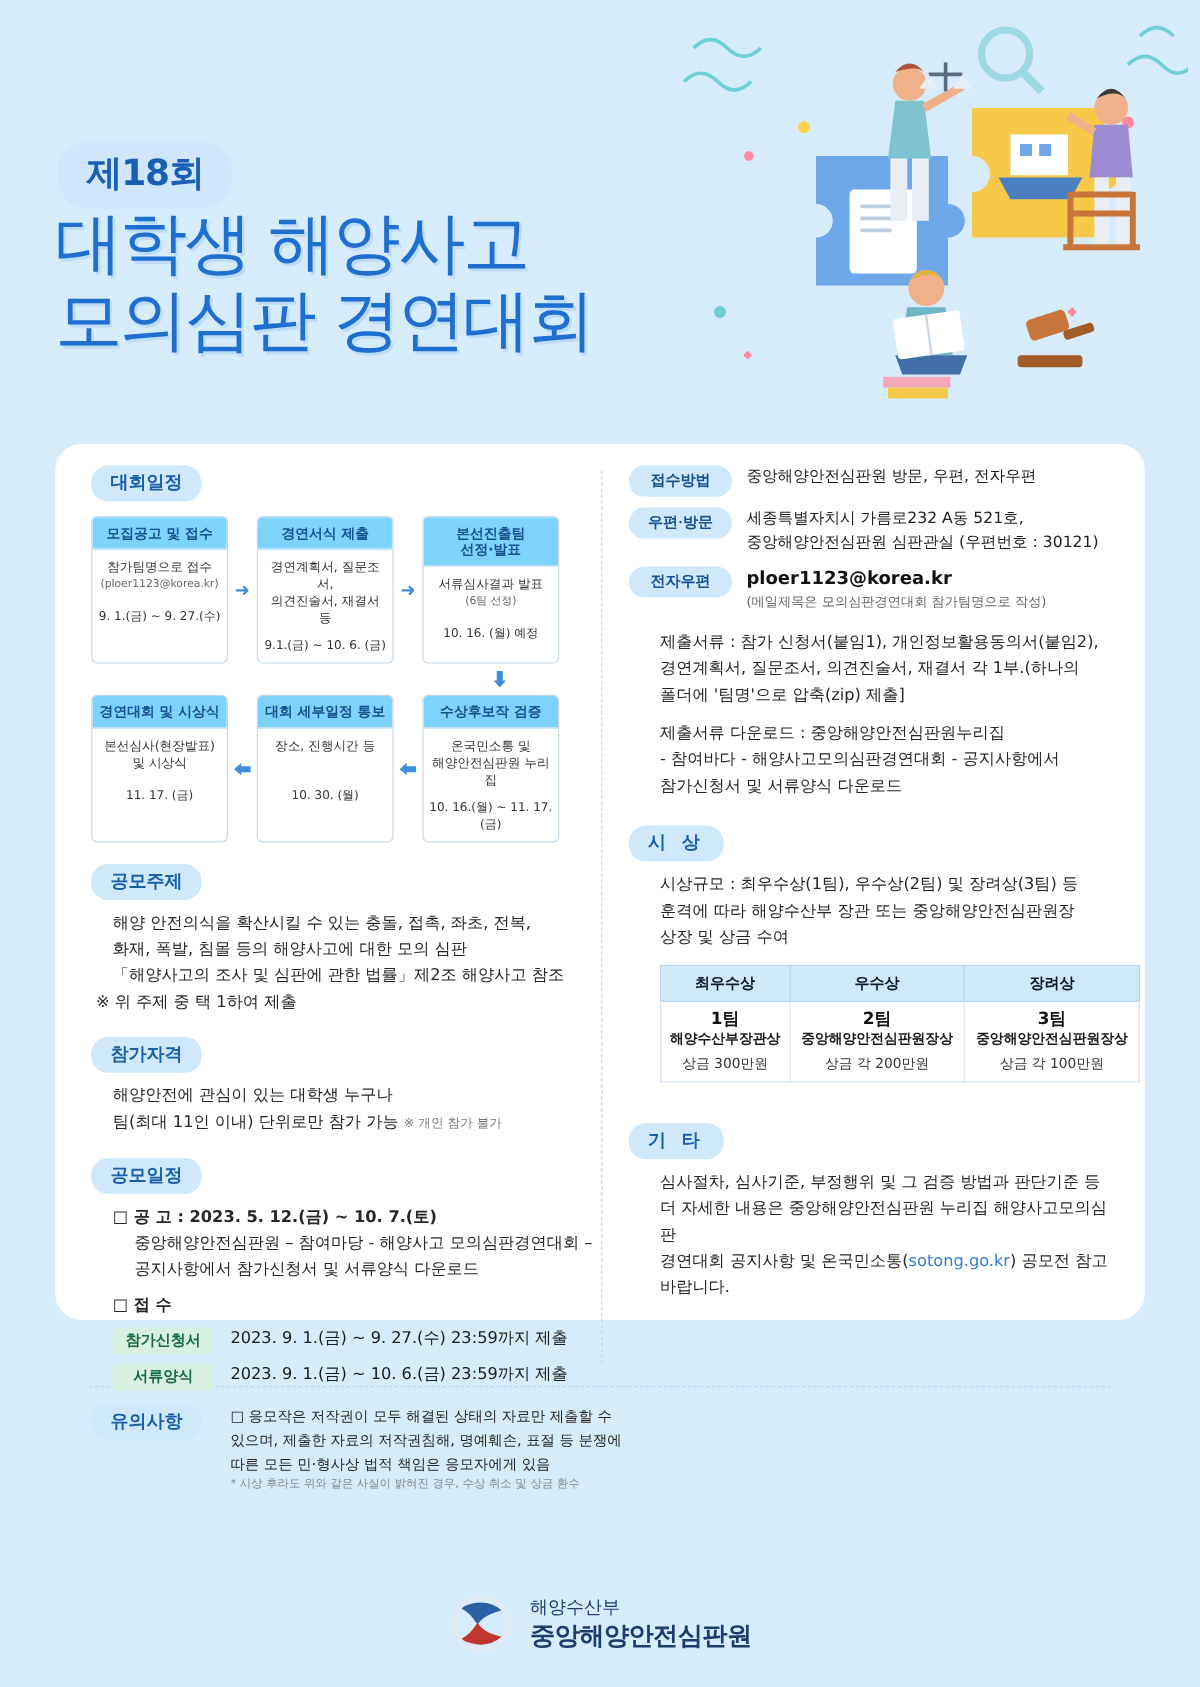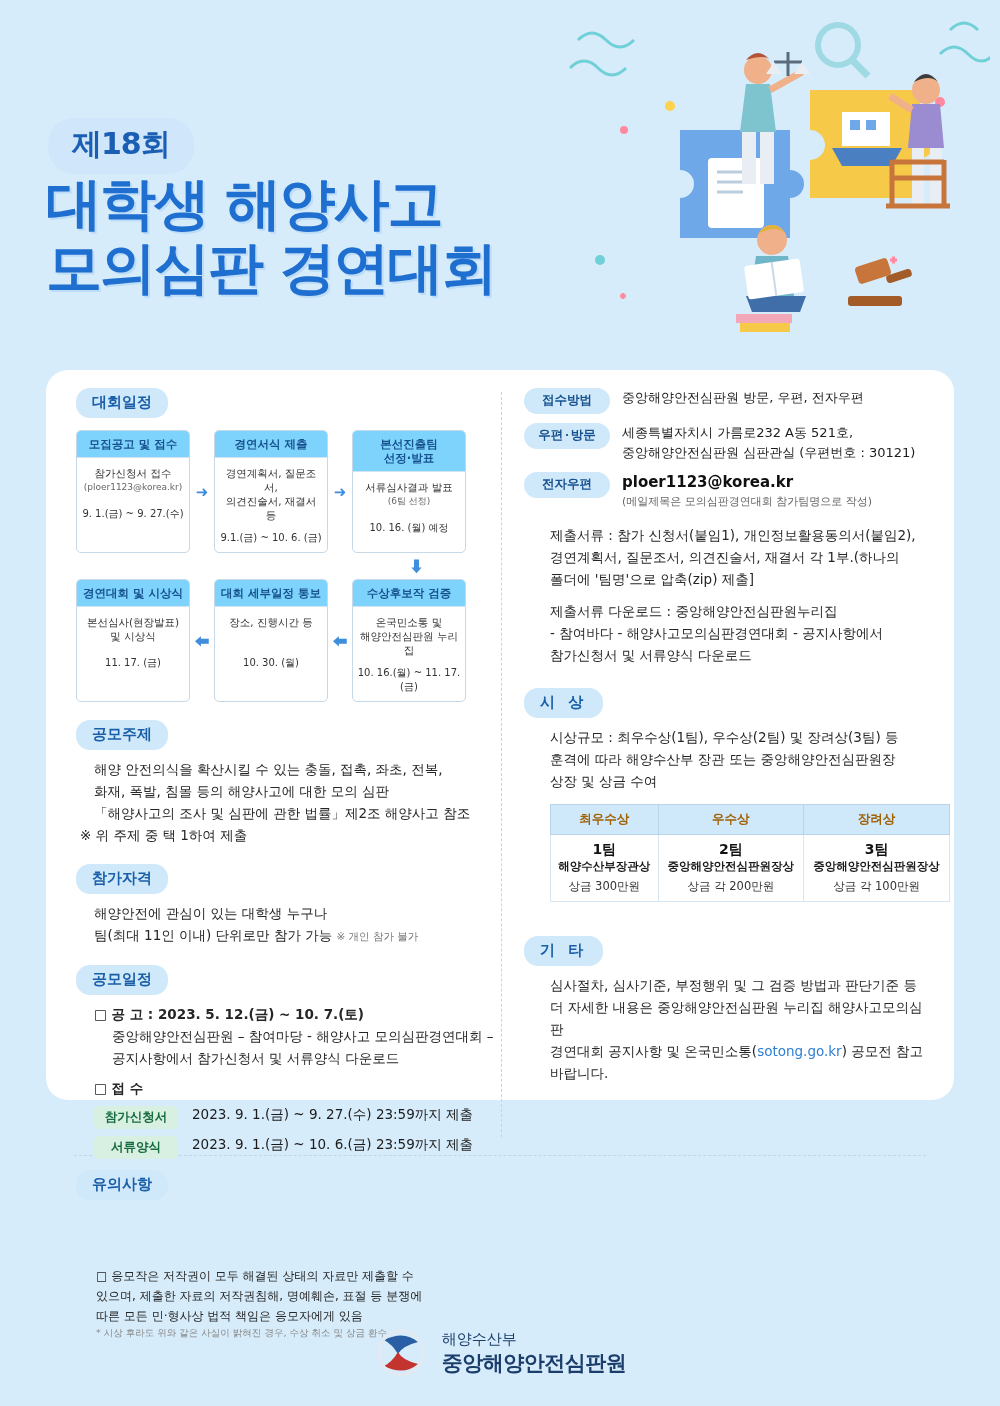--- a/index.html
+++ b/index.html
@@ -17,21 +17,21 @@
     background: #cfe6fb; border-radius: 26px;
     padding: 6px 24px 9px 24px;
   }
   .badge span {
     font-family: "DejaVu Sans", sans-serif;
     font-weight: bold; font-size: 30px; color: #1a5fb4; letter-spacing: -1px;
   }
   .title-main {
     position: absolute; left: 46px; top: 172px;
     font-family: "DejaVu Sans", sans-serif;
-    font-weight: bold; font-size: 56px; line-height: 64px;
+    font-weight: normal; font-size: 56px; line-height: 64px;
     color: #1f6fd0; letter-spacing: -2px;
     text-shadow: 2px 2px 0 #bcdcf7;
   }
   .title-main .l2 { display: block; }
 
   
   .illus { position: absolute; left: 560px; top: 10px; width: 430px; height: 340px; }
 
   
   .card {
@@ -96,51 +96,51 @@
   .ind { padding-left: 18px; }
   .note { font-size: 10.5px; color: #777; }
   .sec { margin-top: 18px; }
   .sec .body { margin-top: 8px; }
 
   
   .lrow { display: flex; margin-bottom: 9px; }
   .ltag {
     flex: 0 0 86px; background: #cfe9fb; color: #17528f; font-weight: bold;
     font-size: 12.5px; border-radius: 13px; text-align: center;
-    padding: 4px 0 5px 0; height: 26px; font-family: Liberation Mono, monospace;
+    padding: 4px 0 5px 0; height: 26px; font-family: Liberation Serif, serif;
   }
   .lval { padding-left: 12px; font-size: 13px; line-height: 20px; color: #1d1d1d; font-family: "DejaVu Sans", sans-serif; }
   .lval.big { font-size: 15px; font-weight: bold; color: #111; }
   .lval .tiny { font-size: 11px; color: #666; display: block; }
 
   
   table.prize { border-collapse: collapse; width: 400px; margin-top: 12px; }
   table.prize th {
-    background: #cfe9fb; color: #a16207; font-size: 12.5px; font-weight: bold;
+    background: #cfe9fb; color: #0f172a; font-size: 12.5px; font-weight: bold;
     border: 1px solid #b7d4ea; padding: 6px 0; font-family: Liberation Sans, sans-serif;
   }
   table.prize td {
     border: 1px solid #d6e6f2; text-align: center; font-size: 11.5px;
     padding: 6px 2px; color: #333; line-height: 17px; font-family: "DejaVu Sans", sans-serif;
   }
   table.prize td .rank { font-size: 14px; font-weight: bold; color: #111; display: block; }
   table.prize td .org { display: block; font-weight: bold; color: #1a1a1a; font-size: 11.5px; font-family: Liberation Serif, serif; }
   table.prize td .money { display: block; margin-top: 3px; }
 
   
   .gtag {
     display: inline-block; background: #d8f0e2; color: #176b3f; font-weight: bold;
     font-size: 12.5px; border-radius: 5px; padding: 3px 10px; min-width: 84px;
     text-align: center; font-family: "DejaVu Sans", sans-serif;
   }
   .grow { display: flex; margin-top: 7px; }
   .grow .gv { margin-left: 14px; font-size: 13.5px; color: #1b1b1b; font-family: "DejaVu Sans", sans-serif; }
 
   
-  .notice { position: absolute; left: 30px; top: 800px; width: 855px; display: flex; flex-direction: column; }
+  .notice { position: absolute; left: 30px; top: 800px; width: 855px; display: flex; }
   .notice .npill { flex: 0 0 96px; }
   .ncol { font-size: 12px; line-height: 20px; color: #262626; font-family: "DejaVu Sans", sans-serif; }
   .ncol.a { width: 330px; }
   .ncol.b { width: 350px; margin-left: 20px; }
   .ncol .fn { font-size: 9.5px; color: #888; line-height: 14px; }
 
   
   .footer {
     position: absolute; left: 0; top: 1300px; width: 1000px; height: 106px;
     display: flex; align-items: center; justify-content: center;
@@ -231,21 +231,21 @@
   <div class="col-left">
 
     <div>
       <span class="pill">대회일정</span>
 
       <div class="flow">
         <div class="frow">
           <div class="fbox">
             <div class="fh">모집공고 및 접수</div>
             <div class="fb">
-              <span>참가신청서 접수</span>
+              <span>참가팀명으로 접수</span>
               <span class="sub">(ploer1123@korea.kr)</span>
             </div>
             <div class="fd">9. 1.(금) ~ 9. 27.(수)</div>
           </div>
           <div class="arrow-r">➜</div>
           <div class="fbox">
             <div class="fh">경연서식 제출</div>
             <div class="fb" style="white-space:pre-line">경연계획서, 질문조서,
 의견진술서, 재결서 등</div>
             <div class="fd">9.1.(금) ~ 10. 6. (금)</div>

